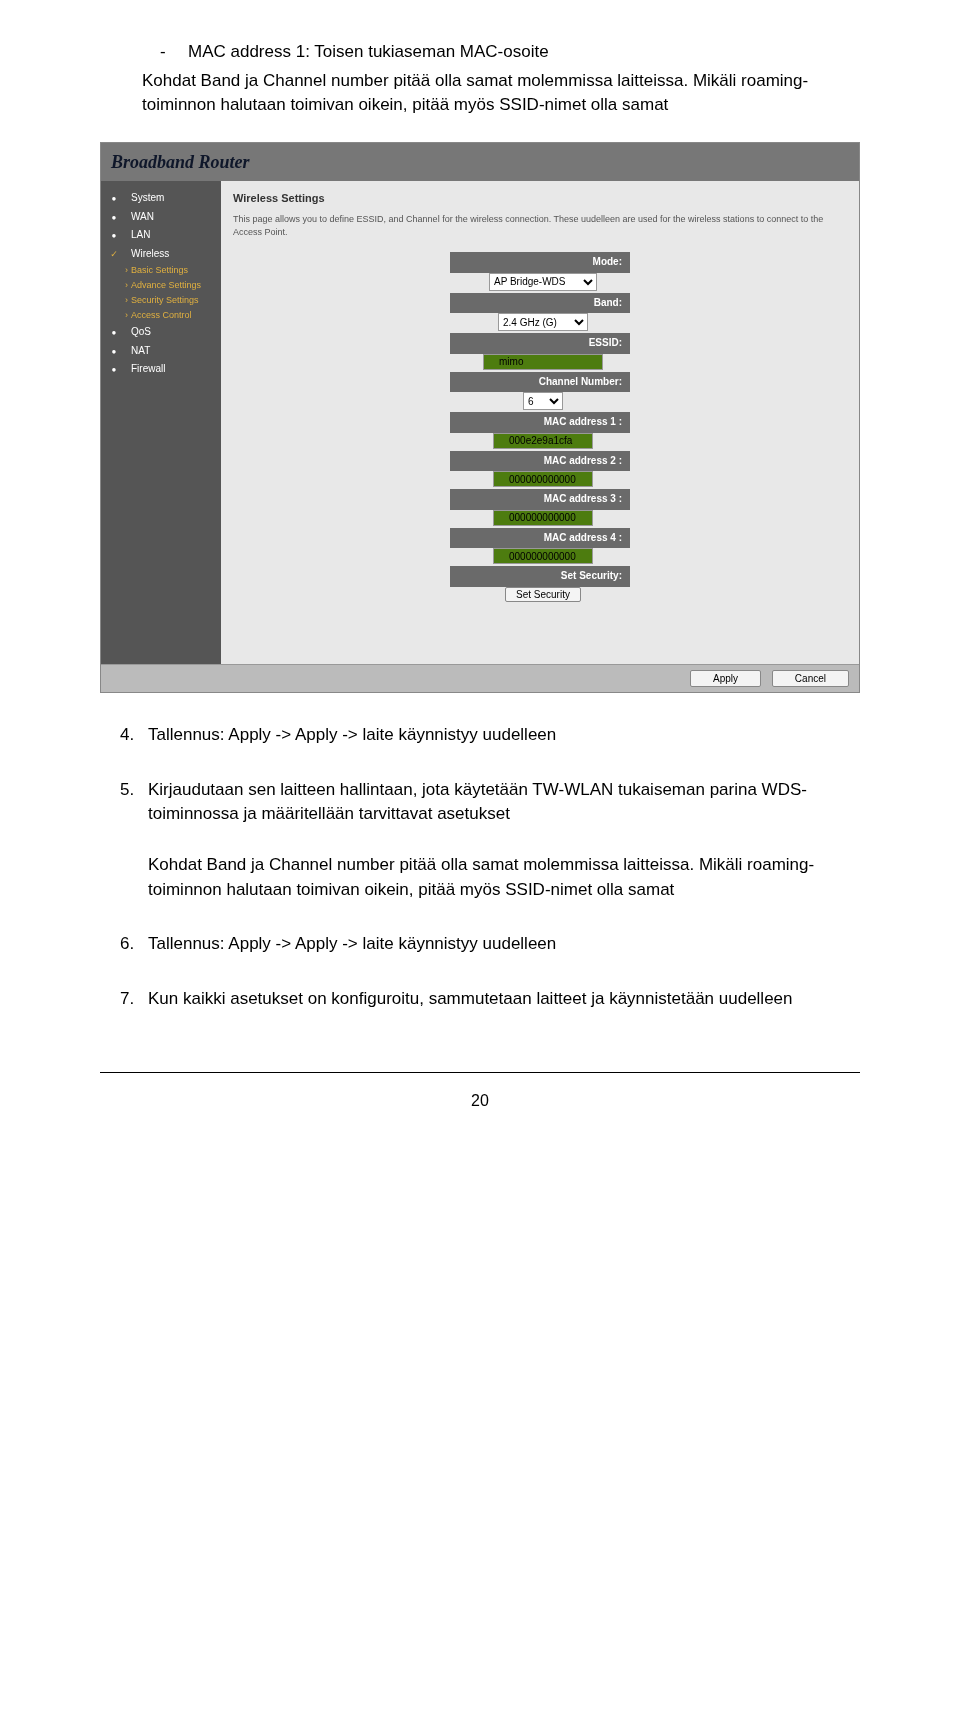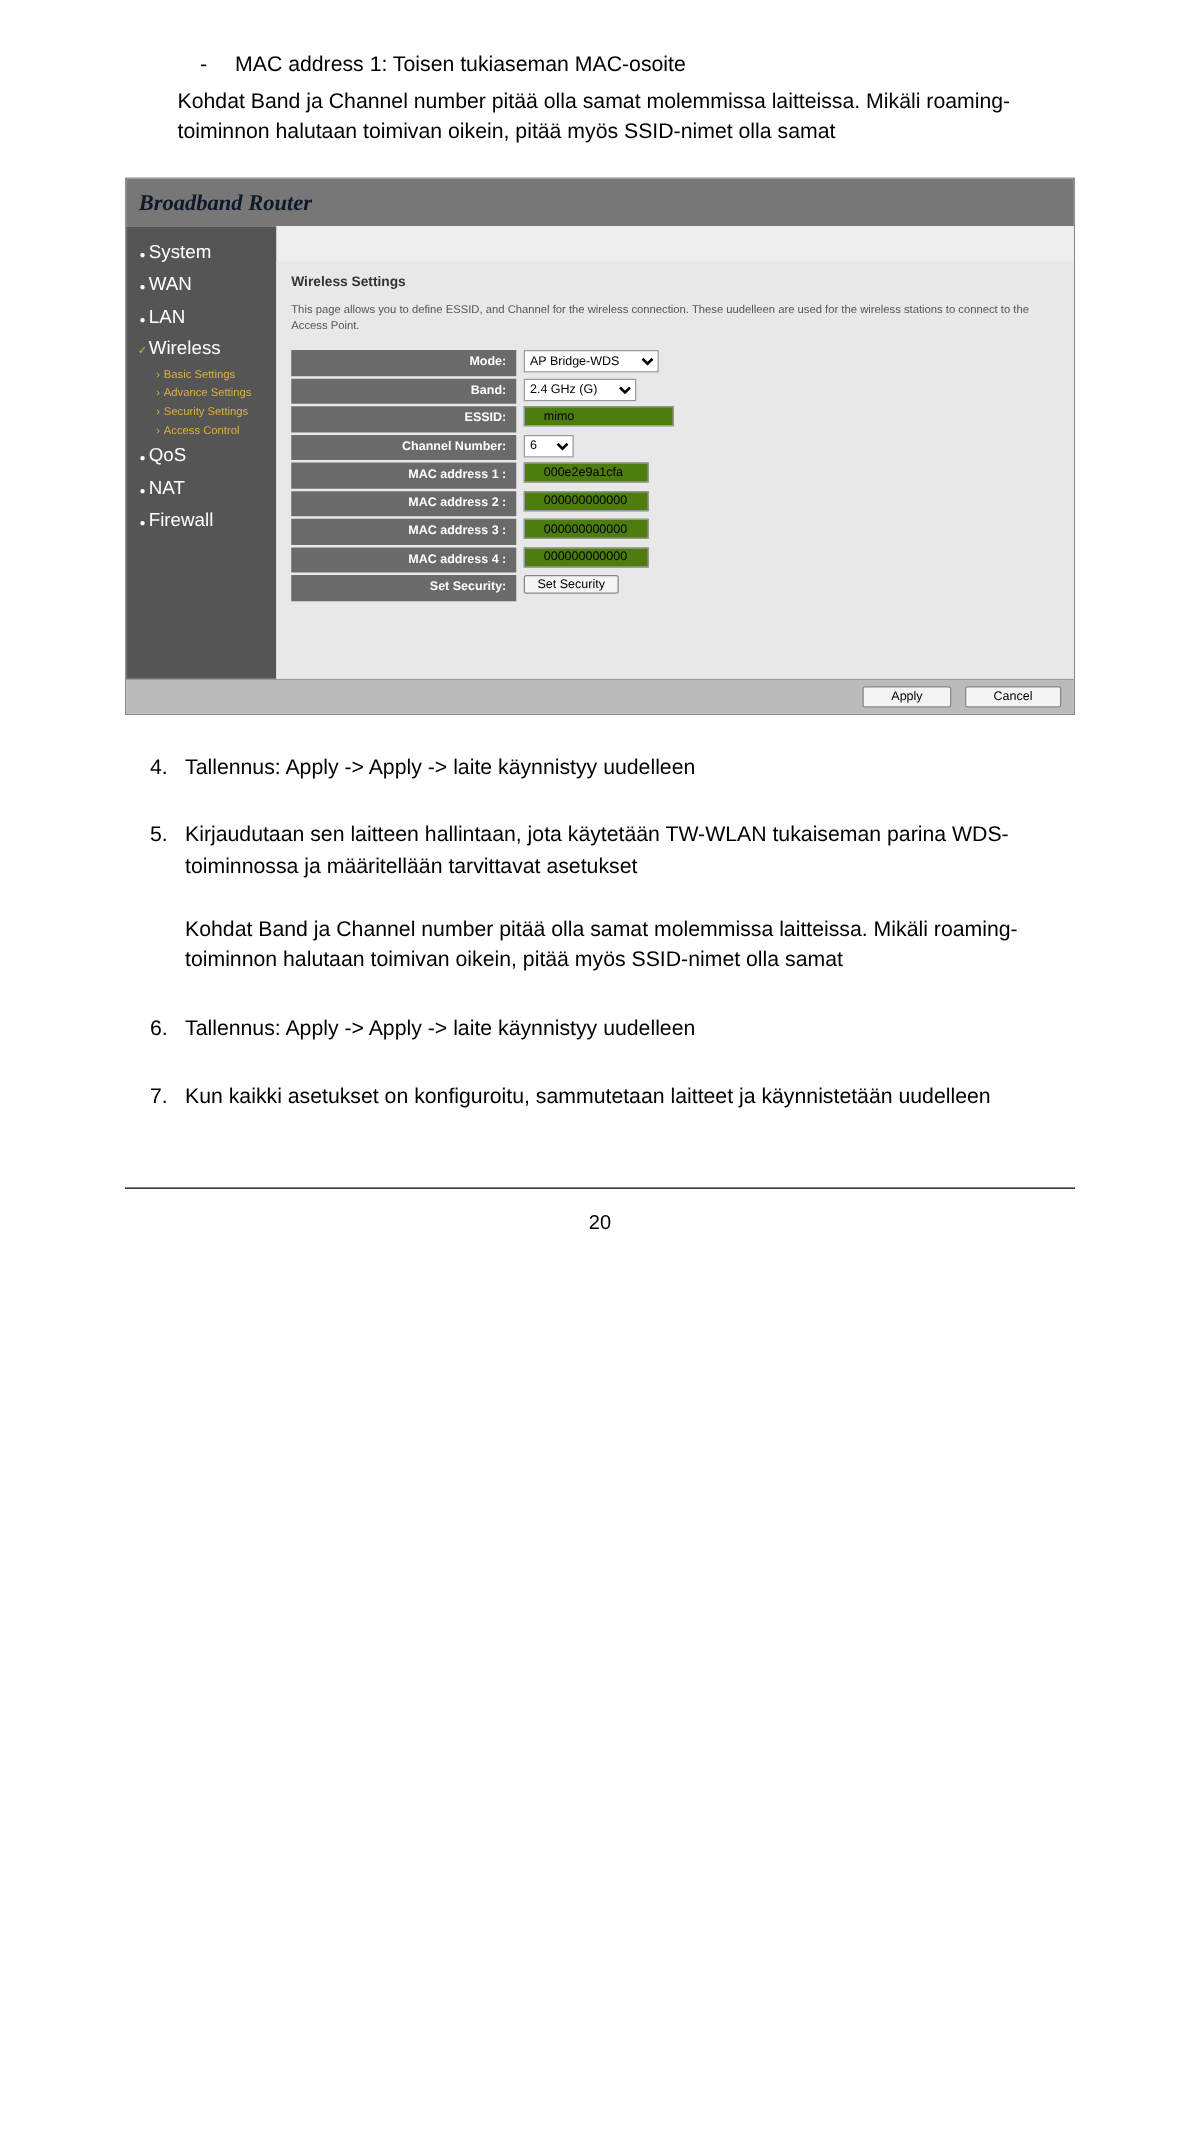--- a/index.html
+++ b/index.html
@@ -51,37 +51,36 @@
     padding: 6px 10px;
   }
   .router-main { display: flex; background: #eee; }
   .router-sidebar {
     width: 120px;
     background: #555;
     color: #fff;
     padding: 8px 8px 60px 8px;
     min-height: 280px;
   }
-  .sb-item { display: flex; align-items: center; padding: 2px 0; font-size: 15px; }
+  .sb-item { display: flex; align-items: center; padding: 2px 0; font-size: 10px; gap: 12px; }
   .sb-bullet { width: 10px; text-align: center; color: #fff; }
   .sb-sub { margin-left: 16px; font-size: 9px; color: #e0b040; padding: 1px 0; display: flex; }
   .sb-sub::before { content: "› "; margin-right: 3px; }
   .sb-item.active .sb-bullet::before { content: "✓"; color: #e0b040; font-size: 9px; }
   .sb-item:not(.active) .sb-bullet::before { content: "●"; font-size: 8px; }
 
   .router-content {
     flex: 1;
     background: #e8e8e8;
     padding: 10px 12px 60px 12px;
     position: relative;
-    margin-top: 28px;
   }
   .rc-title { font-weight: bold; font-size: 11px; margin-bottom: 6px; }
   .rc-desc { font-size: 9px; color: #555; margin-bottom: 14px; line-height: 1.4; }
-  .form-row { display: flex; margin-bottom: 2px; }
+  .form-row { display: flex; align-items: center; margin-bottom: 2px; flex-direction: column; }
   .form-label {
     width: 180px;
     text-align: right;
     background: #6a6a6a;
     color: #fff;
     font-size: 10px;
     padding: 3px 8px;
     font-weight: bold;
   }
   .form-field { padding-left: 6px; }

